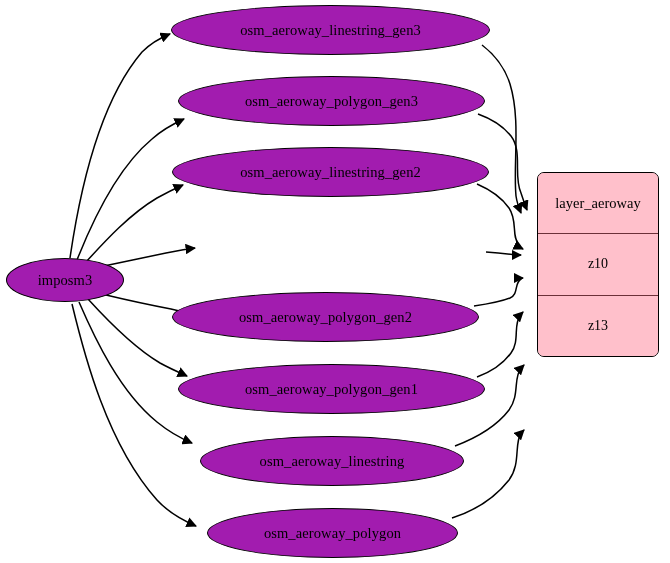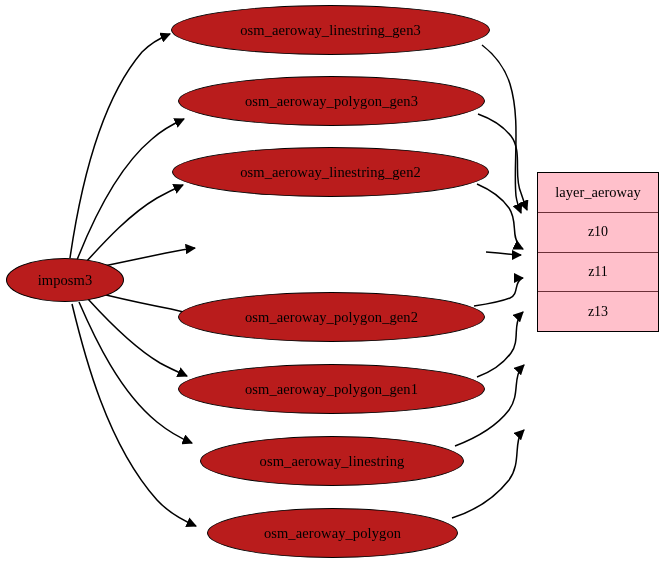--- a/index.html
+++ b/index.html
@@ -22,41 +22,41 @@
     position: absolute;
     left: 0;
     top: 0;
     width: 670px;
     height: 563px;
   }
   .node-ellipse {
     position: absolute;
     border: 1.3px solid #000000;
     border-radius: 50%;
-    background: #b91c1c;
+    background: #a21caf;
     box-sizing: border-box;
     display: flex;
     align-items: center;
     justify-content: center;
     color: #000000;
     white-space: nowrap;
   }
   .node-label {
     font-size: 14.5px;
     line-height: 1;
     letter-spacing: 0.1px;
   }
   #table-node {
     position: absolute;
     left: 537px;
     top: 172px;
     width: 122px;
-    height: 160px;
+    height: 185px;
     border: 1.4px solid #000000;
-    border-radius: 0;
+    border-radius: 7px;
     background: #ffc0cb;
     box-sizing: border-box;
     overflow: hidden;
     display: flex;
     flex-direction: column;
   }
   .tbl-row {
     flex: 1 1 0;
     display: flex;
     align-items: center;
@@ -115,21 +115,21 @@
 
   <div class="node-ellipse" style="left:178px; top:76px; width:307px; height:50px;">
     <span class="node-label">osm_aeroway_polygon_gen3</span>
   </div>
 
   <div class="node-ellipse" style="left:172px; top:147px; width:317px; height:50px;">
     <span class="node-label">osm_aeroway_linestring_gen2</span>
   </div>
 
 
-  <div class="node-ellipse" style="left:178px; top:292px; width:307px; height:50px;font-family:Liberation Serif, serif;">
+  <div class="node-ellipse" style="left:172px; top:292px; width:307px; height:50px;font-family:Liberation Serif, serif;">
     <span class="node-label">osm_aeroway_polygon_gen2</span>
   </div>
 
   <div class="node-ellipse" style="left:178px; top:364px; width:307px; height:50px;text-align:center;">
     <span class="node-label">osm_aeroway_polygon_gen1</span>
   </div>
 
   <div class="node-ellipse" style="left:200px; top:436px; width:264px; height:50px;">
     <span class="node-label">osm_aeroway_linestring</span>
   </div>
@@ -138,17 +138,16 @@
     <span class="node-label">osm_aeroway_polygon</span>
   </div>
 
   <div class="node-ellipse" style="left:6px; top:258px; width:118px; height:44px;">
     <span class="node-label">imposm3</span>
   </div>
 
   <div id="table-node">
     <div class="tbl-row tbl-header">layer_aeroway</div>
     <div class="tbl-row">z10</div>
-    <div class="tbl-row">z11</div>
     <div class="tbl-row">z13</div>
   </div>
 
 </div>
 
 </body></html>

